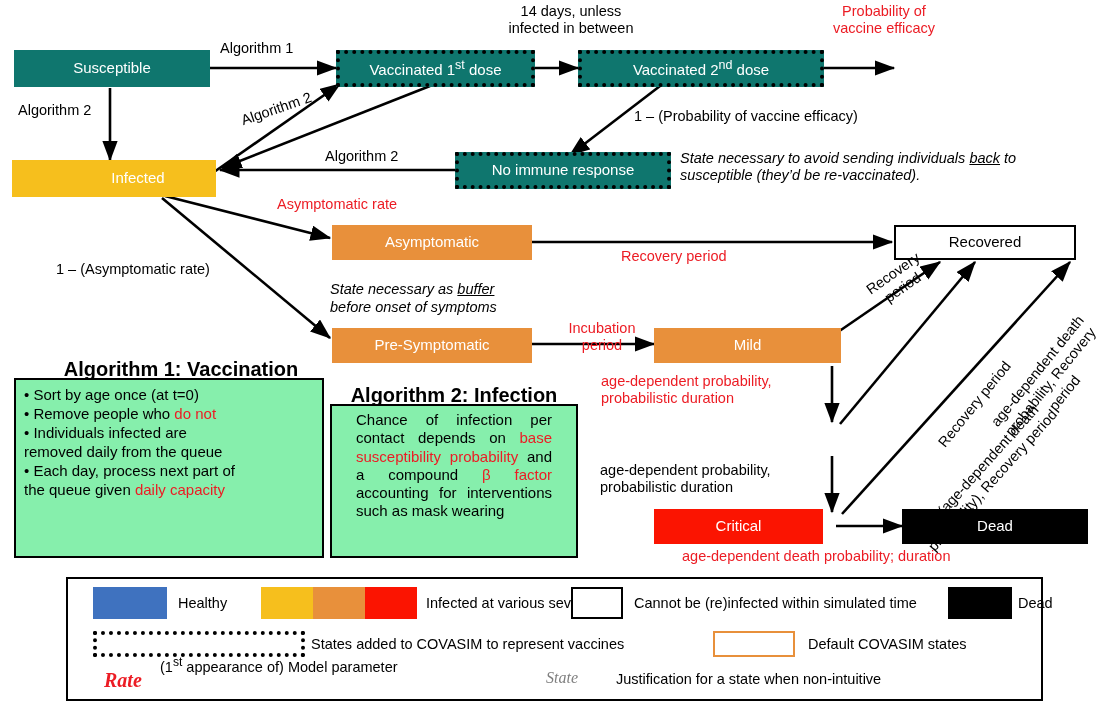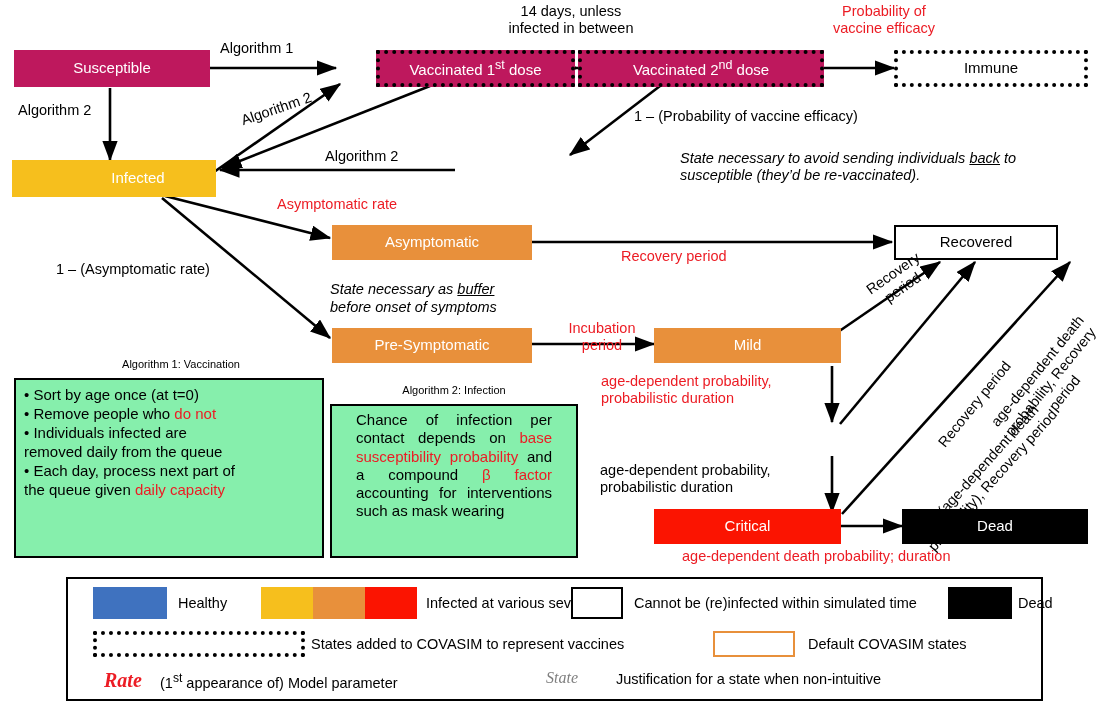--- a/index.html
+++ b/index.html
@@ -1,33 +1,33 @@
 <!DOCTYPE html>
 <html><head>
 <meta charset="utf-8">
 <style>
   html,body{margin:0;padding:0;background:#fff;}
   body{width:1109px;height:713px;position:relative;font-family:"Liberation Sans",sans-serif;color:#000;overflow:hidden;}
   #stage{position:absolute;left:0;top:0;width:1109px;height:713px;}
   .node{position:absolute;box-sizing:border-box;display:flex;align-items:center;justify-content:center;text-align:center;font-size:15px;line-height:1.1;}
-  .blue{background:#be185d;color:#fff;text-align:center;}
+  .blue{background:#0f766e;color:#fff;text-align:center;}
   .yellow{background:#f6bf1d;color:#fff;padding-left:48px;}
   .orange{background:#e8903b;color:#fff;}
   .orange2{background:#e8663b;color:#fff;}
   .red{background:#fb1401;color:#fff;}
   .white{background:#fff;color:#000;border:2px solid #000;}
   .black{background:#000;color:#fff;}
   .dashedbox{border:4px dotted #000;}
   .lbl{position:absolute;font-size:14.5px;line-height:1.16;color:#000;}
   .red-lbl{color:#ec1c24;}
   .ital{font-style:italic;}
   .und{text-decoration:underline;}
   .center{text-align:center;}
   .panel{position:absolute;box-sizing:border-box;border:2px solid #000;background:#86efac;}
-  .panel-title{position:absolute;font-weight:normal;font-size:11px;}
+  .panel-title{position:absolute;font-weight:bold;font-size:20px;}
   .bullets{font-size:15px;line-height:1.2;}
   .bullets div{margin:0 0 1px 0;}
   .just{font-size:15px;line-height:1.22;text-align:justify;}
   .legend{position:absolute;left:66px;top:577px;width:977px;height:124px;border:2px solid #000;box-sizing:border-box;background:#fff;}
   .swatch{position:absolute;box-sizing:border-box;}
   .legtext{position:absolute;font-size:14.5px;}
   svg{position:absolute;left:0;top:0;width:1109px;height:713px;pointer-events:none;}
 </style>
 </head>
 <body>
@@ -77,55 +77,55 @@
       <path d="M842,514 L1070,262"></path>
 
       <path d="M836,526 L902,526"></path>
     </g>
   </svg>
 
   <div class="node blue" style="left:14px;top:50px;width:196px;height:37px;">
     <span>Susceptible</span>
   </div>
 
-  <div class="node dashedbox blue" style="left:336px;top:50px;width:199px;height:37px;margin-left:40px;">
+  <div class="node dashedbox blue" style="left:336px;top:50px;width:199px;height:37px;">
     <span>Vaccinated 1<sup>st</sup> dose</span>
   </div>
 
   <div class="node dashedbox blue" style="left:578px;top:50px;width:246px;height:37px;">
     <span>Vaccinated 2<sup>nd</sup> dose</span>
   </div>
 
-  <div class="node dashedbox" style="left:894px;top:50px;width:194px;height:37px;background:#fff;color:#000;">
-    <span>Immune</span>
-  </div>
 
   <div class="node yellow" style="left:12px;top:160px;width:204px;height:37px;">
     <span>Infected</span>
   </div>
 
+  <div class="node dashedbox blue" style="left:455px;top:152px;width:216px;height:37px;">
+    <span>No immune response</span>
+  </div>
 
   <div class="node orange" style="left:332px;top:225px;width:200px;height:35px;">
     <span>Asymptomatic</span>
   </div>
 
-  <div class="node white" style="left:894px;top:225px;width:164px;height:35px;">
+  <div class="node white" style="left:894px;top:225px;width:182px;height:35px;">
     <span>Recovered</span>
   </div>
 
   <div class="node orange" style="left:654px;top:328px;width:187px;height:35px;">
     <span>Mild</span>
   </div>
 
   <div class="node orange" style="left:332px;top:328px;width:200px;height:35px;">
     <span>Pre-Symptomatic</span>
   </div>
 
 
-  <div class="node red" style="left:654px;top:509px;width:187px;height:35px;">
+  <div class="node red" style="left:654px;top:509px;width:169px;height:35px;">
     <span>Critical</span>
   </div>
 
   <div class="node black" style="left:902px;top:509px;width:186px;height:35px;">
     <span>Dead</span>
   </div>
 
   <div class="lbl" style="left:220px;top:40px;"><span>Algorithm 1</span></div>
 
   <div class="lbl center" style="left:466px;top:3px;width:210px;">14 days, unless<br>infected in between</div>
@@ -204,19 +204,19 @@
     <div class="swatch" style="left:880px;top:8px;width:64px;height:32px;background:#000;"></div>
     <div class="legtext" style="left:950px;top:16px;"><span>Dead</span></div>
 
     <div class="swatch" style="left:25px;top:52px;width:212px;height:26px;border:4px dotted #000;background:#fff;"></div>
     <div class="legtext" style="left:243px;top:57px;"><span>States added to COVASIM to represent vaccines</span></div>
 
     <div class="swatch" style="left:645px;top:52px;width:82px;height:26px;border:2px solid #e8903b;background:#fff;"></div>
     <div class="legtext" style="left:740px;top:57px;"><span>Default COVASIM states</span></div>
 
     <div class="legtext" style="left:36px;top:90px;font-style:italic;font-weight:bold;color:#ec1c24;font-family:'Liberation Serif',serif;font-size:20px;"><span>Rate</span></div>
-    <div class="legtext" style="left:92px;top:92px;text-align:right;">(1<sup>st</sup> appearance of) Model parameter</div>
+    <div class="legtext" style="left:92px;top:76px;text-align:right;">(1<sup>st</sup> appearance of) Model parameter</div>
 
     <div class="legtext" style="left:478px;top:90px;font-style:italic;color:#7f7f7f;font-family:'Liberation Serif',serif;font-size:16px;"><span>State</span></div>
     <div class="legtext" style="left:548px;top:92px;"><span>Justification for a state when non-intuitive</span></div>
   </div>
 
 </div>
 
 </body></html>

